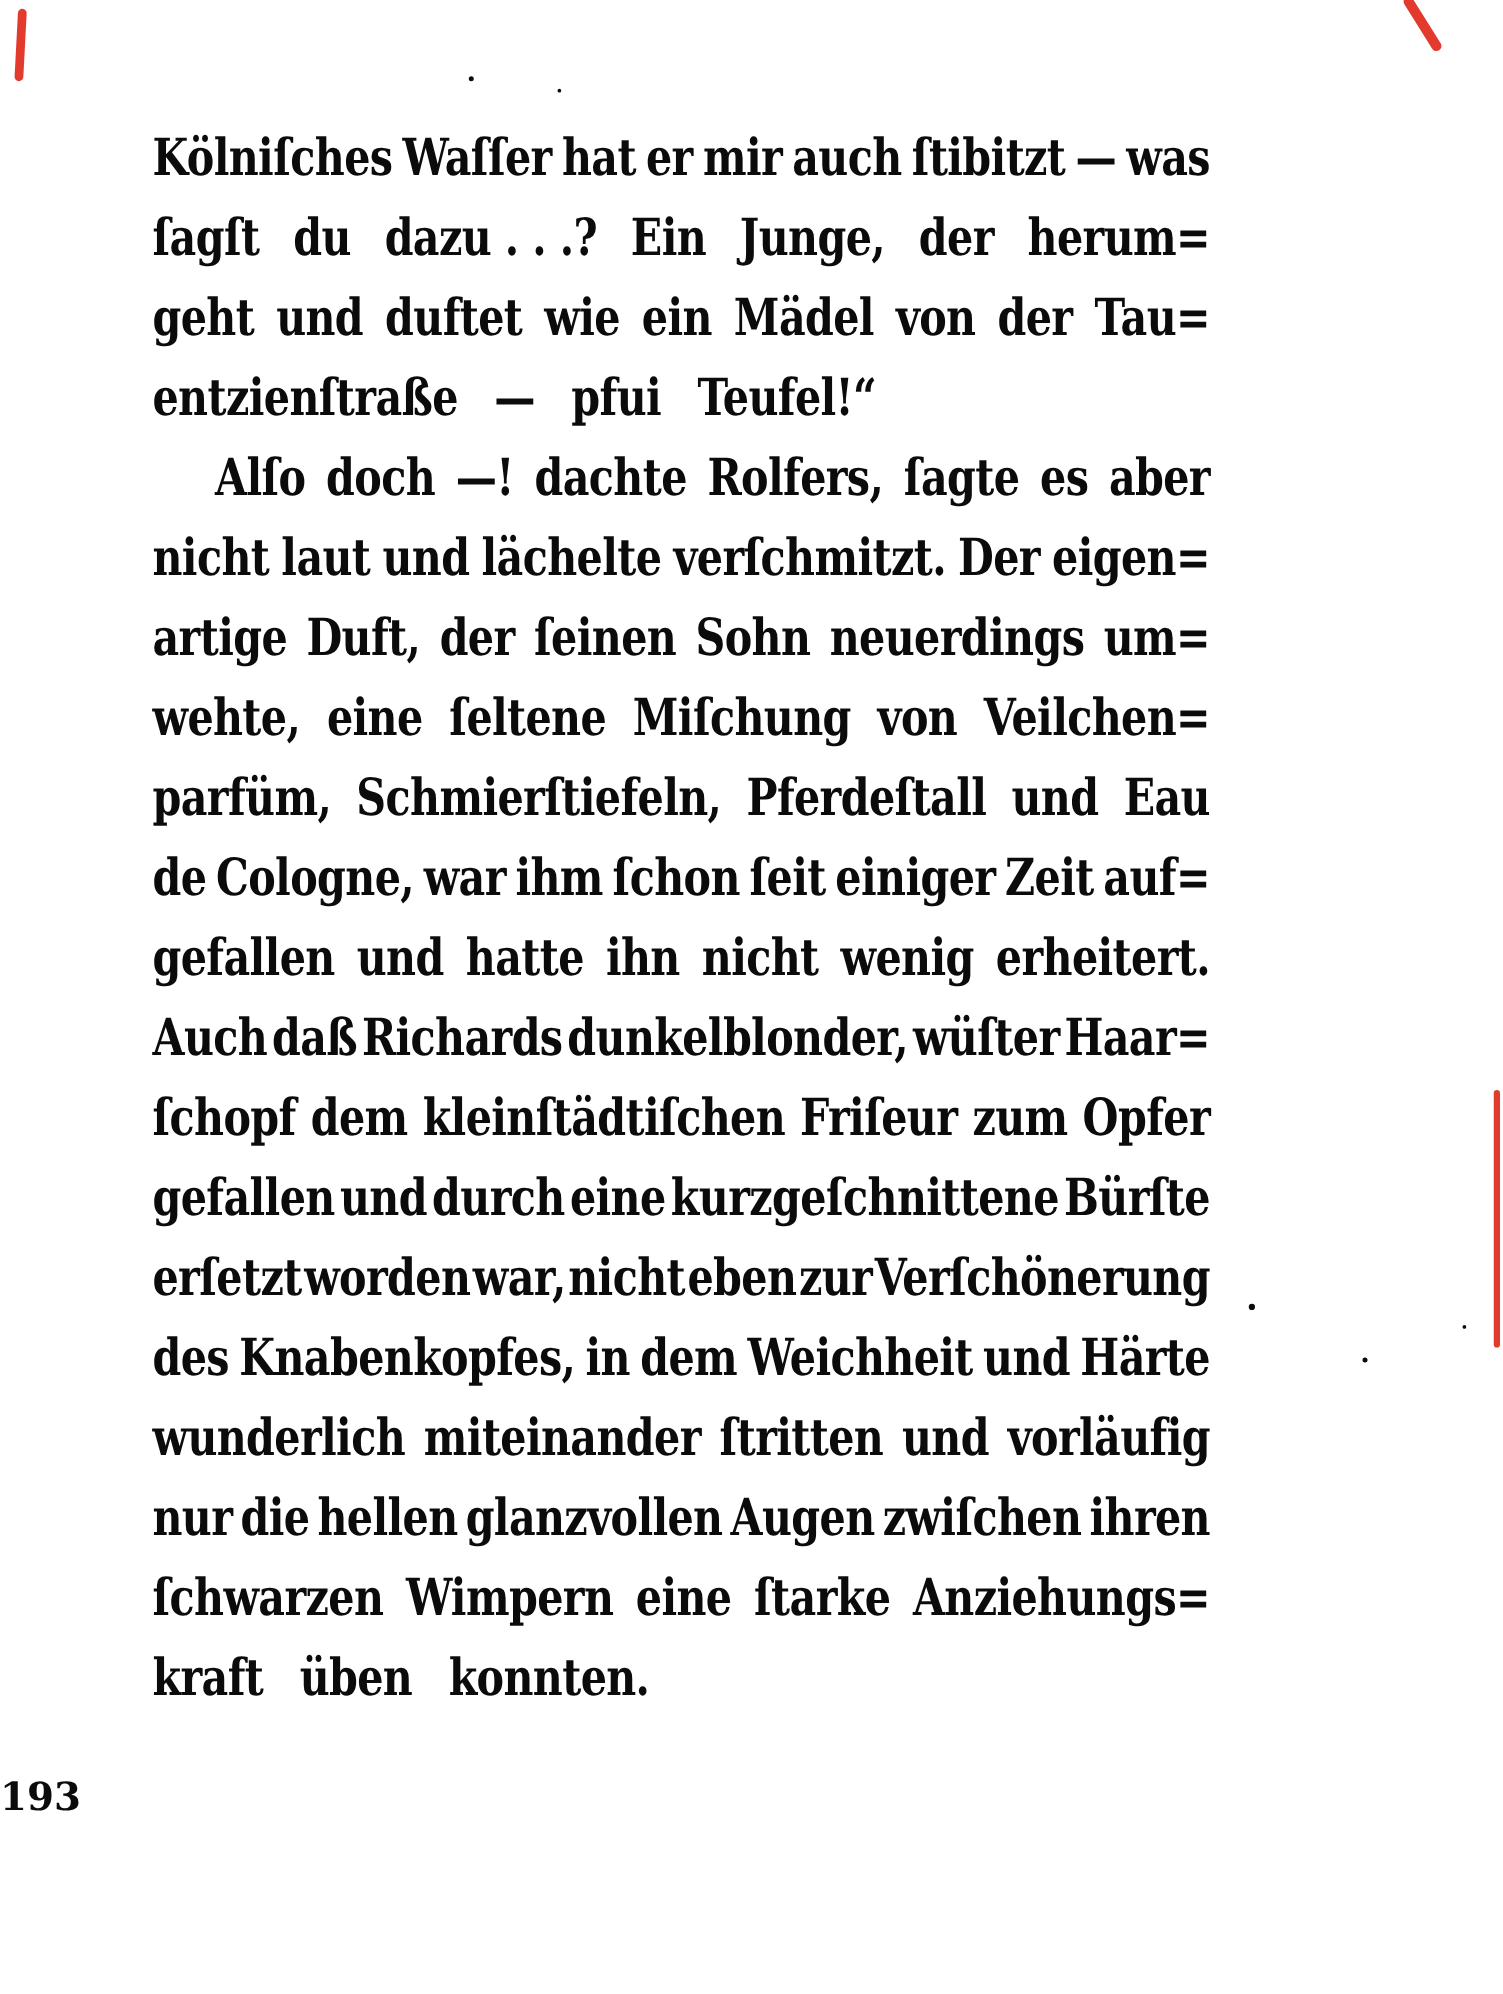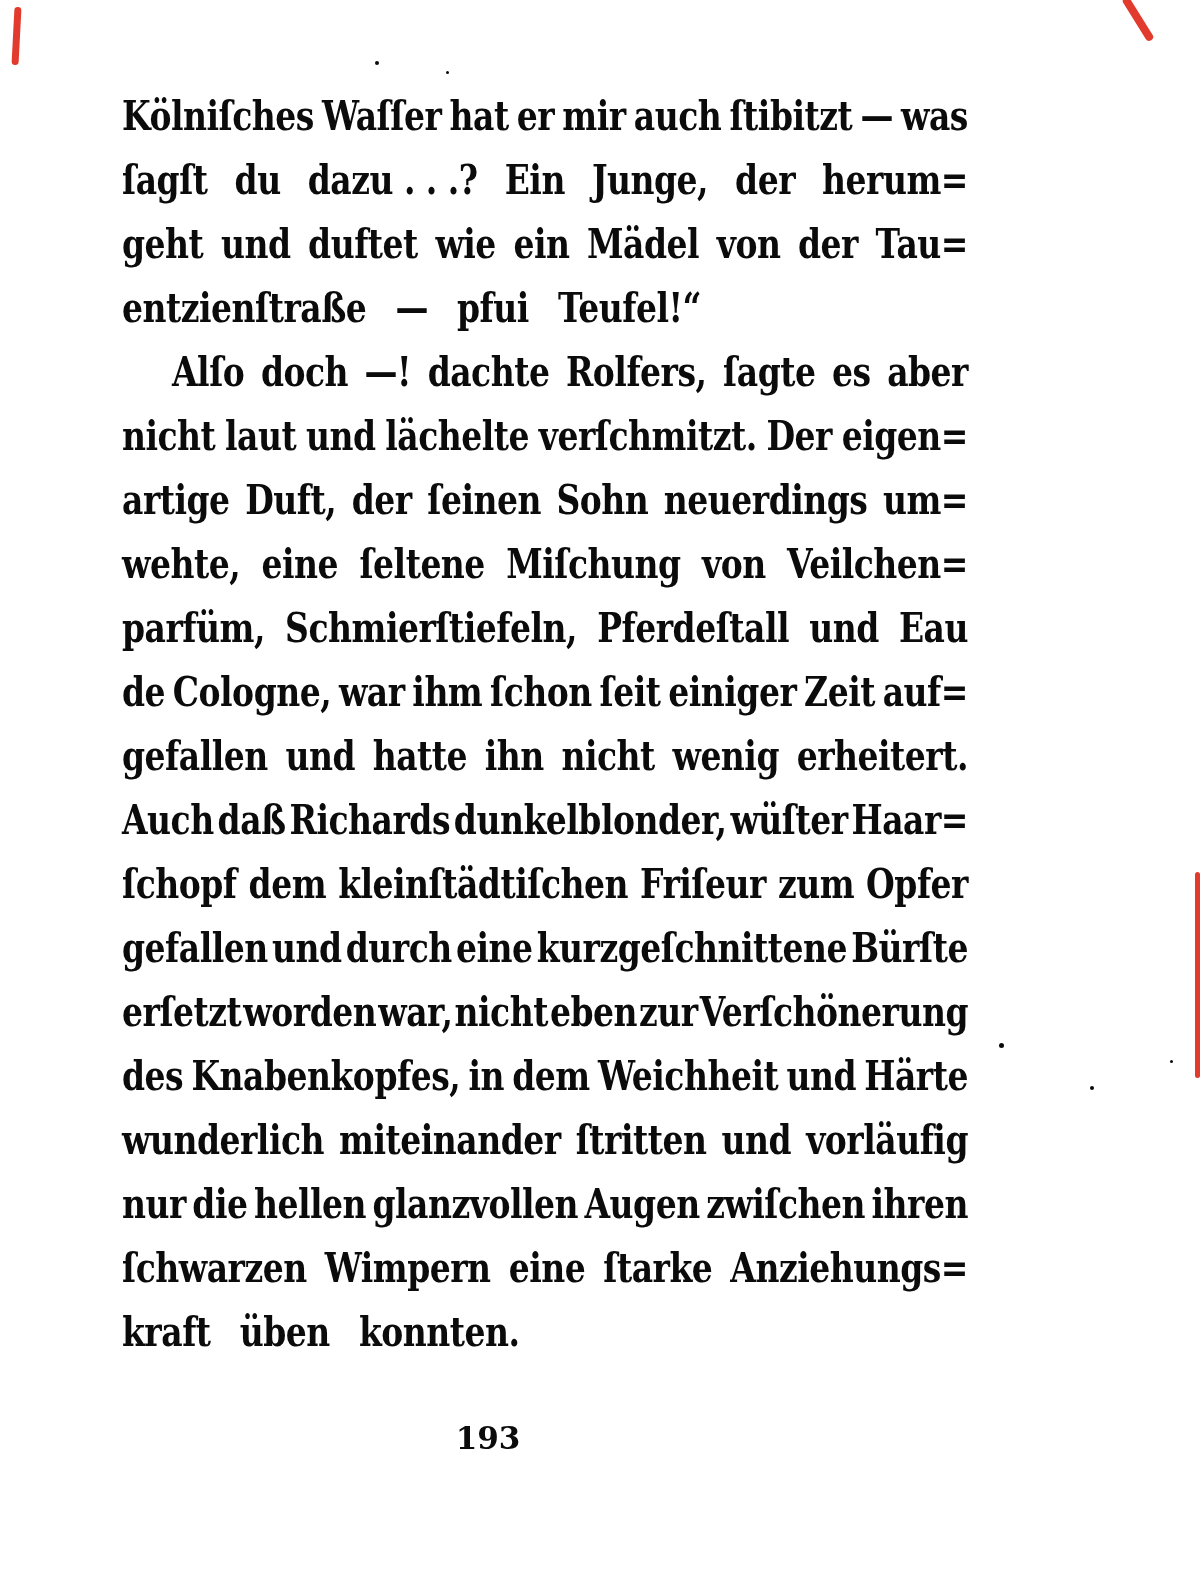--- a/index.html
+++ b/index.html
@@ -14,21 +14,21 @@
     font-family: "DejaVu Serif", serif;
   }
   .page {
     position: absolute;
     inset: 0;
     background: var(--paper, #ffffff);
   }
   .text-block {
     position: absolute;
     left: 122px;
-    top: 84px;
+    top: 94px;
     width: 846px;
     color: var(--ink, #0b0b0b);
   }
   .line {
     height: 64px;
     line-height: 64px;
     font-size: 33px;
     font-weight: 700;
     letter-spacing: -0.5px;
     transform: scaleY(1.24);
@@ -46,21 +46,21 @@
   .line.endline {
     text-align: left;
     word-spacing: 0.55em;
   }
   .word { display: inline-block; }
   .page-number {
     position: absolute;
     left: 0;
     top: 1420px;
     width: 976px;
-    text-align: center;
+    text-align: left;
     font-size: 31px;
     font-weight: 700;
     color: var(--ink, #0b0b0b);
     font-family: "DejaVu Serif", serif;
   }
   .red-mark {
     position: absolute;
     background: var(--mark, #e23b2e);
   }
   .red-mark.tl {

